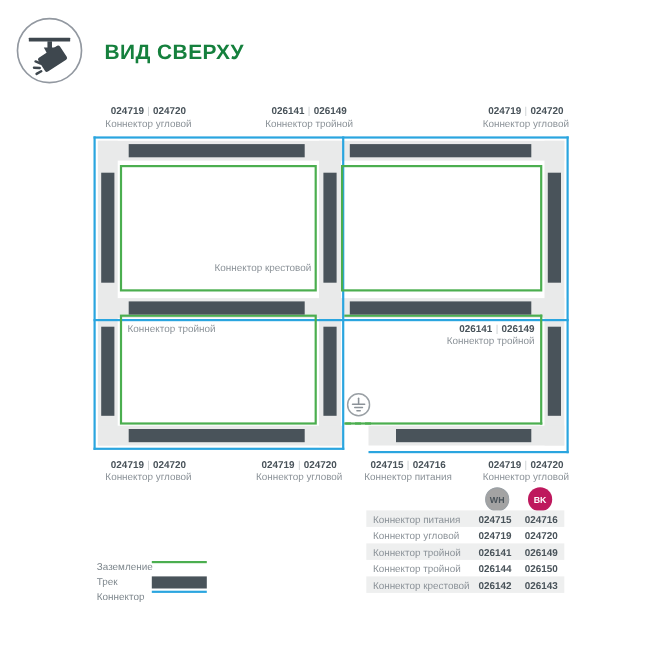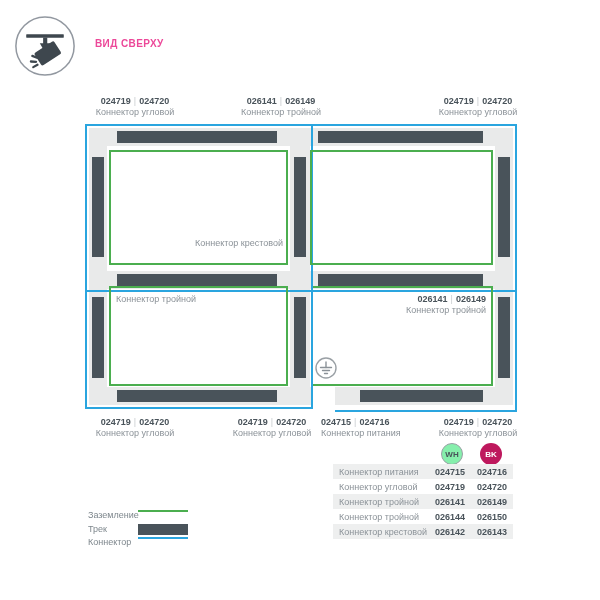--- a/index.html
+++ b/index.html
@@ -2,21 +2,21 @@
 <html><head>
 <meta charset="utf-8">
 <style>
   html,body{margin:0;padding:0}
   body{width:600px;height:600px;background:#fff;position:relative;overflow:hidden;
        font-family:"Liberation Sans",sans-serif;-webkit-font-smoothing:antialiased}
   .abs{position:absolute}
 
   
   #hdr-icon{left:14px;top:15px;width:62px;height:62px}
-  #title{left:95px;top:38px;font-size:10px;font-weight:bold;color:#ec4899;letter-spacing:.4px}
+  #title{left:95px;top:38px;font-size:19px;font-weight:bold;color:#15803d;letter-spacing:.4px}
 
   
   .band{position:absolute;background:#E9EAEA}
   .trk{position:absolute;background:#49535A}
   .nl{position:absolute;background:#2AA5DF}
   .gl{position:absolute;border:2px solid #4BAE4F;box-sizing:border-box}
 
   
   .b-top{left:89px;top:128px;width:424px;height:18px}
   .b-left{left:89px;top:128px;width:18px;height:277px}
@@ -63,27 +63,27 @@
   .lbl .nums{font-weight:bold;color:#49535A}
   .lbl .sep{color:#C9CDCF;font-weight:normal;padding:0 3px}
   .l0{left:85px;top:96px;width:100px;text-align:center}
   .l1{left:231px;top:96px;width:100px;text-align:center}
   .l2{left:428px;top:96px;width:100px;text-align:center}
   .l3{left:133px;top:238px;width:150px;text-align:right}
   .l4{left:116px;top:294px;width:150px;text-align:left}
   .l5{left:336px;top:294px;width:150px;text-align:right}
   .l6{left:85px;top:417px;width:100px;text-align:center}
   .l7{left:222px;top:417px;width:100px;text-align:center}
-  .l8{left:321px;top:417px;width:100px;text-align:left}
+  .l8{left:321px;top:417px;width:100px;text-align:center}
   .l9{left:428px;top:417px;width:100px;text-align:center}
 
   
   .badge{position:absolute;width:22px;height:22px;border-radius:50%;font-size:8px;
          font-weight:bold;display:flex;align-items:center;justify-content:center;box-sizing:border-box}
-  .badge-wh{left:441px;top:443px;background:#86efac;border:1px solid #9AA0A5;color:#49535A}
+  .badge-wh{left:441px;top:443px;background:#a3a3a3;border:1px solid #9AA0A5;color:#49535A}
   .badge-bk{left:480px;top:443px;background:#be185d;color:#fff}
 
   
   #parts{left:333px;top:464px;width:180px}
   .pt-row{display:flex;align-items:center;height:15px;font-size:9px}
   .pt-row.shade{background:#EEEFEF}
   .pt-name{flex:1;padding-left:6px;color:#8B9298;white-space:nowrap}
   .pt-wh,.pt-bk{width:42px;text-align:center;font-weight:bold;color:#49535A}
 
   

